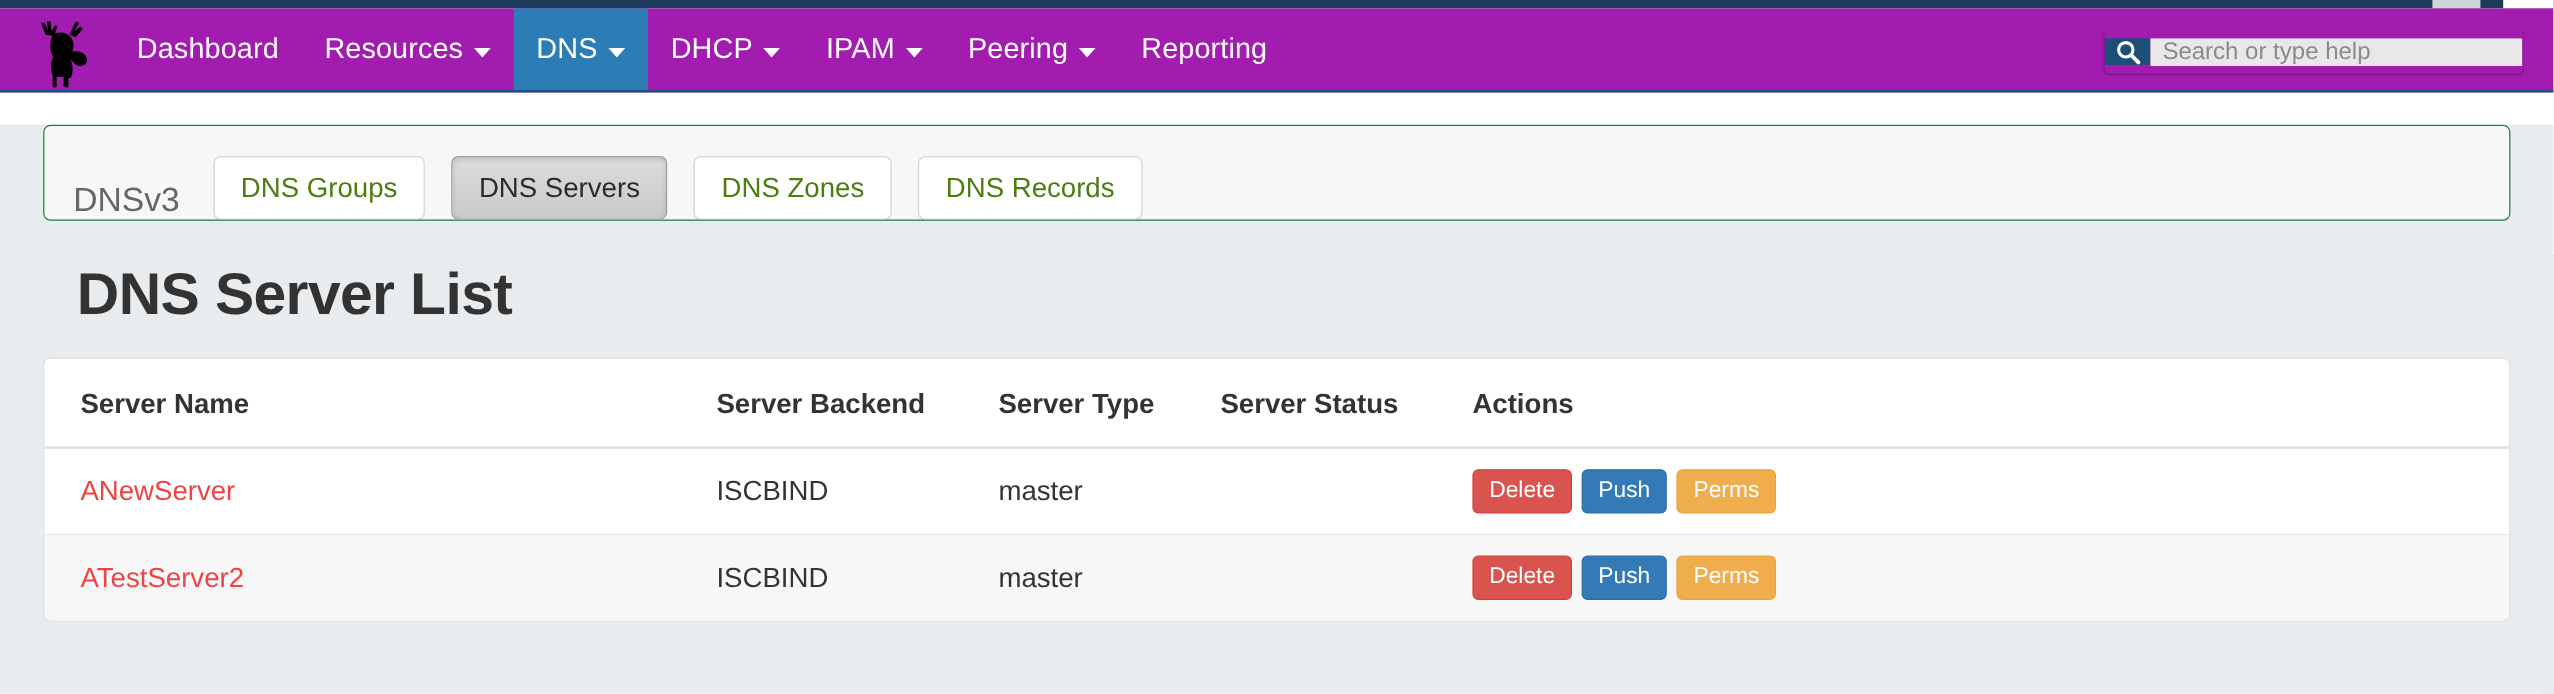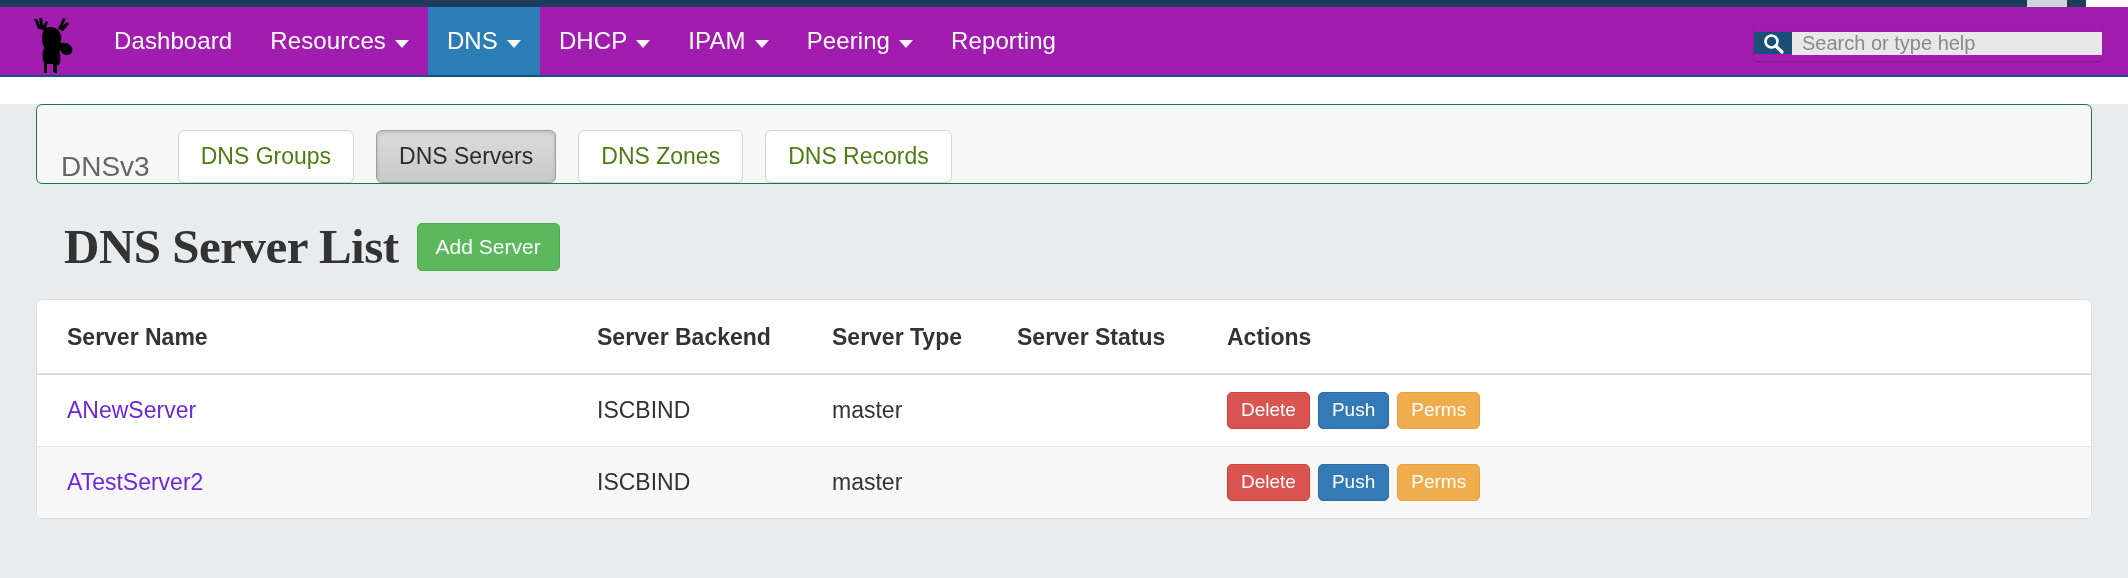--- a/index.html
+++ b/index.html
@@ -159,21 +159,20 @@
     display: flex;
     align-items: center;
     gap: 18px;
   }
   .page-title {
     font-size: 49px;
     font-weight: bold;
     color: #333333;
     letter-spacing: -0.5px;
     white-space: nowrap;
-    font-family: Liberation Serif, serif;
   }
   .btn-add {
     background: #5cb85c;
     border: 1px solid #4cae4c;
     color: #ffffff;
     font-size: 21px;
     padding: 11px 18px;
     border-radius: 5px;
     cursor: pointer;
     white-space: nowrap;
@@ -213,21 +212,21 @@
   tbody tr:nth-child(even) td { background: #f7f7f7; }
   tbody tr:nth-child(odd) td { background: #ffffff; }
 
   .col-name   { width: 560px; padding-left: 30px !important; }
   .col-backend{ width: 235px; }
   .col-type   { width: 185px; }
   .col-status { width: 210px; }
   .col-actions{ }
 
   .srv-link {
-    color: #6d28d9;
+    color: #ef4444;
     text-decoration: none;
     cursor: pointer;
     text-align: center;
   }
 
   .action-group { display: flex; gap: 8px; align-items: flex-end; }
   .btn-sm {
     font-size: 19px;
     padding: 7px 13px;
     border-radius: 5px;
@@ -317,21 +316,20 @@
   <div class="tabpanel">
     <div class="tabpanel-title">DNSv3</div>
     <button class="tab-btn">DNS Groups</button>
     <button class="tab-btn active">DNS Servers</button>
     <button class="tab-btn">DNS Zones</button>
     <button class="tab-btn">DNS Records</button>
   </div>
 
   <div class="heading-row">
     <h1 class="page-title">DNS Server List</h1>
-    <button class="btn-add">Add Server</button>
   </div>
 
   <div class="table-panel">
     <table>
       <thead>
         <tr>
           <th class="col-name">Server Name</th>
           <th class="col-backend">Server Backend</th>
           <th class="col-type">Server Type</th>
           <th class="col-status">Server Status</th>

